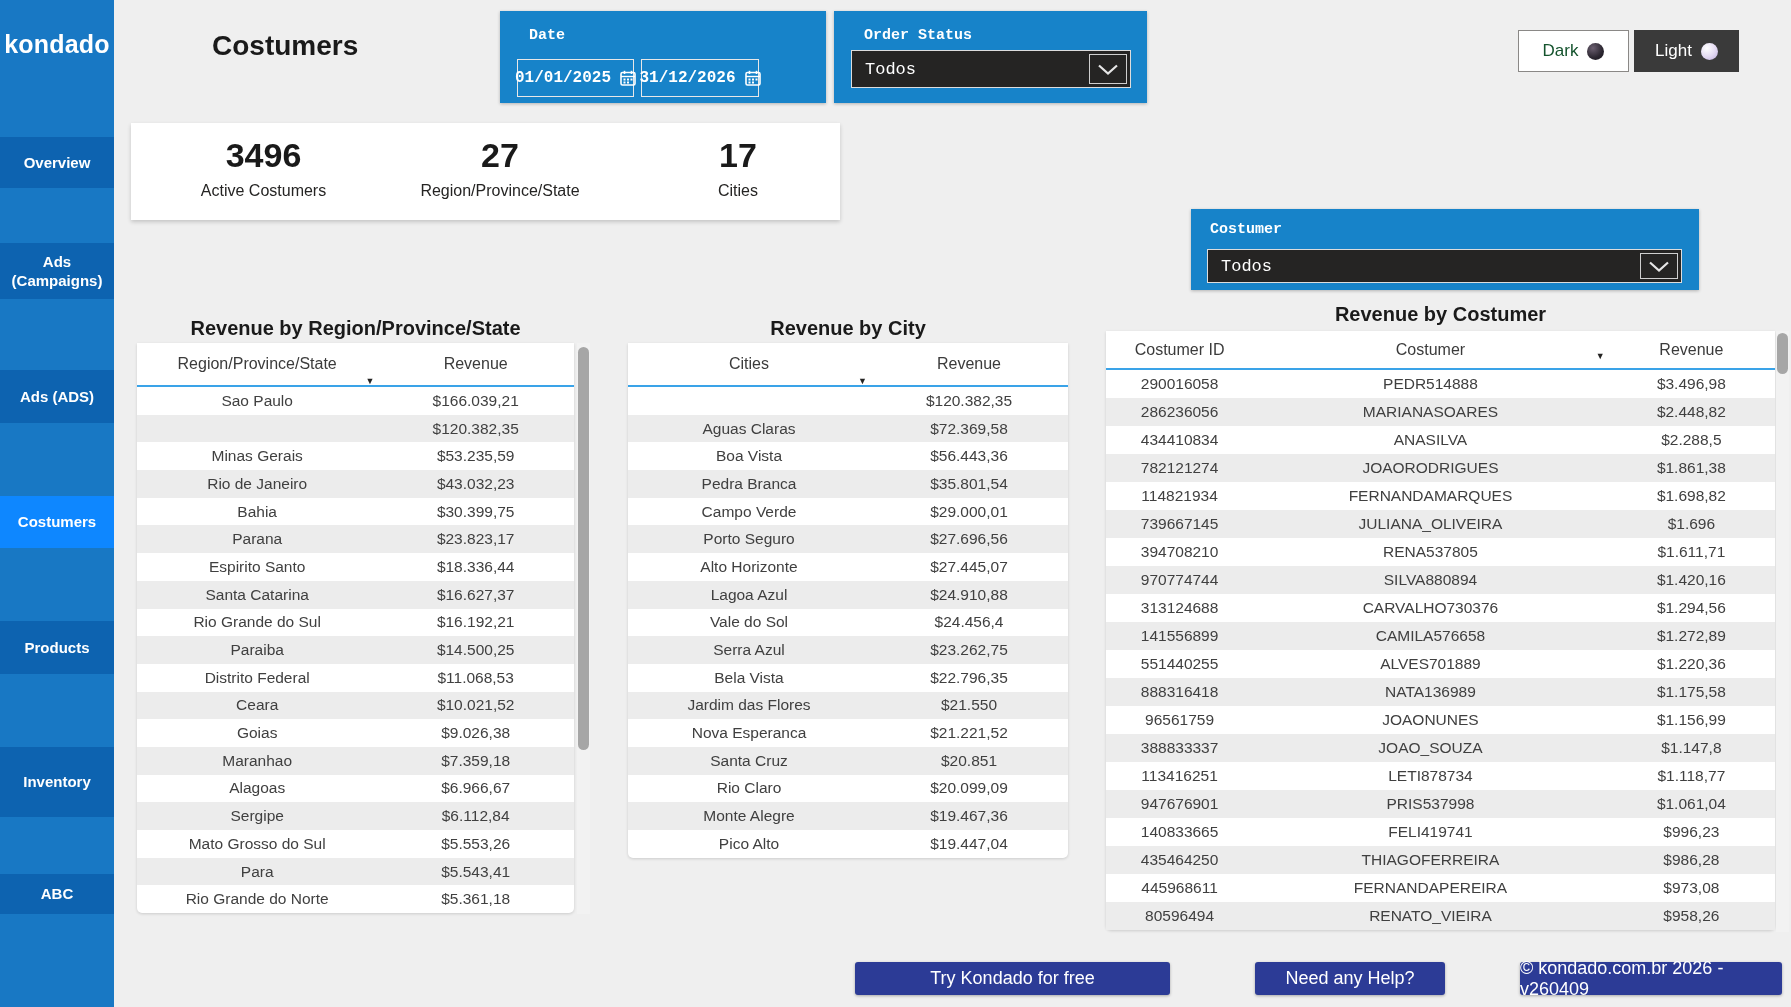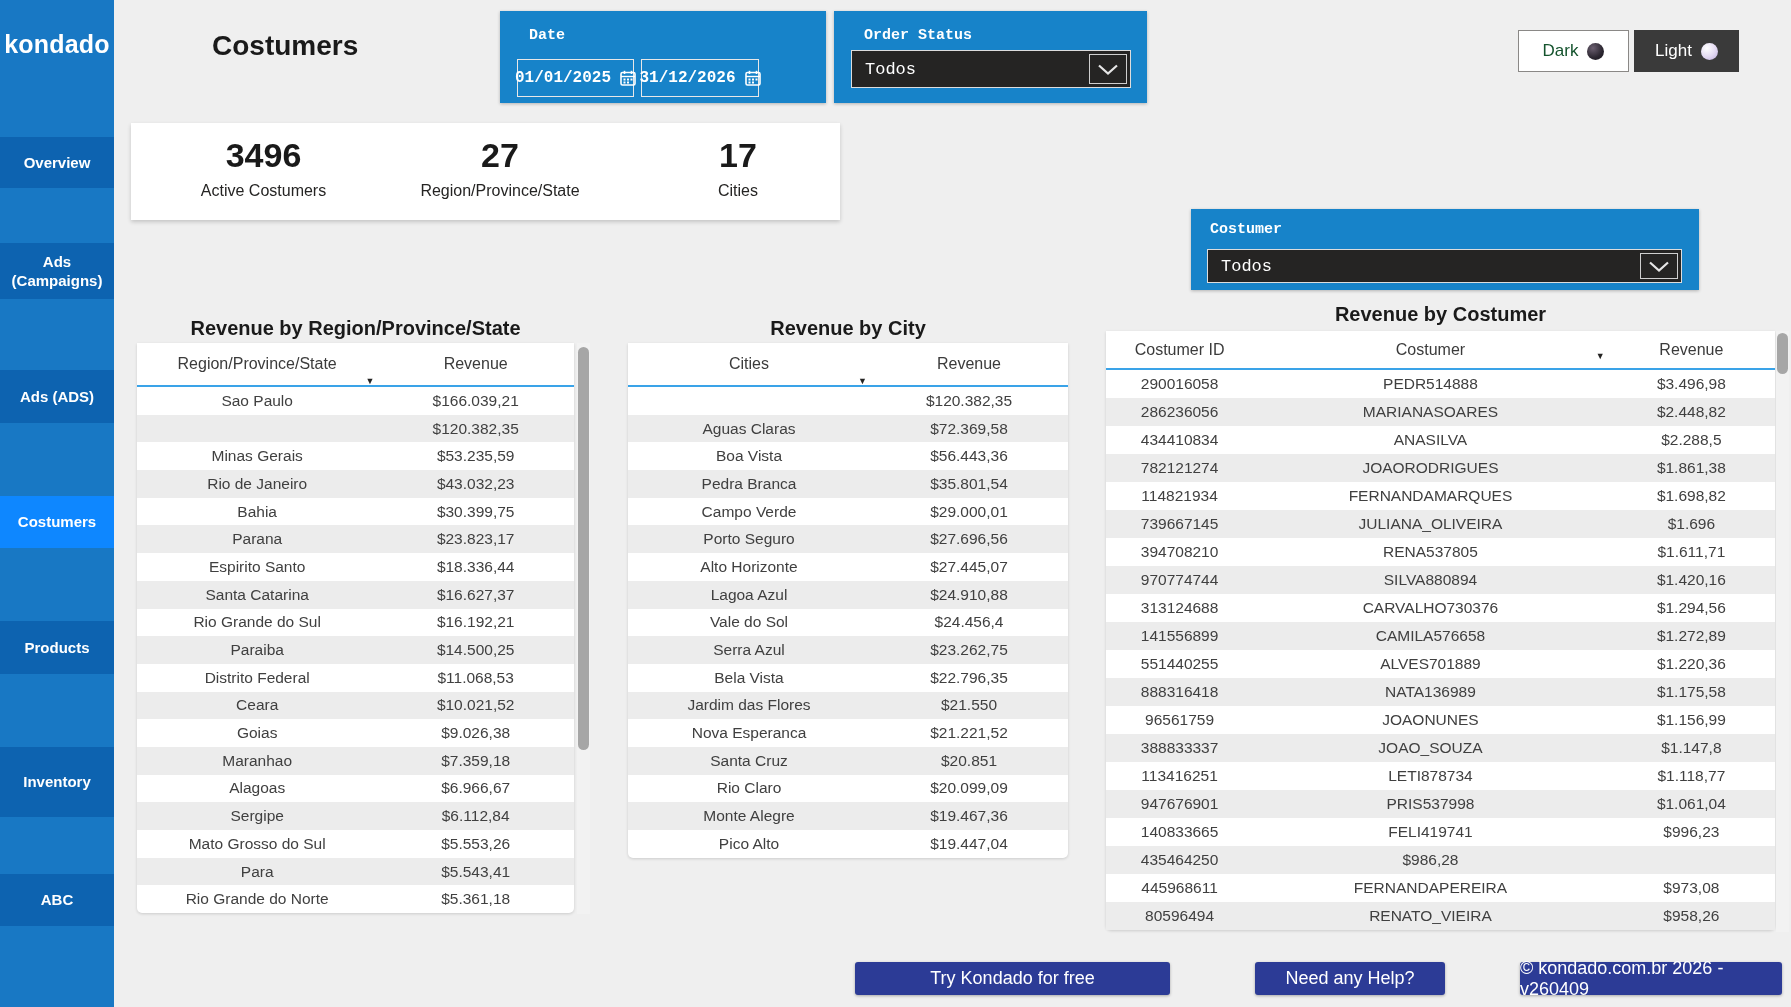--- a/index.html
+++ b/index.html
@@ -13,21 +13,21 @@
   .nav-item { position:absolute; left:0; width:114px; background:#0D63B0; color:#FFFFFF;
               font-weight:700; font-size:15px; display:flex; align-items:center; justify-content:center;
               text-align:center; line-height:1.3; cursor:pointer; padding:0 2px; }
   .nav-item.active { background:#0E87FF; }
   #nav0 { top:137px; height:51px; }
   #nav1 { top:243px; height:56px; }
   #nav2 { top:370px; height:53px; }
   #nav3 { top:496px; height:52px; }
   #nav4 { top:621px; height:53px; }
   #nav5 { top:747px; height:70px; }
-  #nav6 { top:874px; height:52px; }
+  #nav6 { top:874px; height:40px; }
 
   
   .page-title { position:absolute; left:212px; top:30px; font-size:28px; font-weight:700; color:#1A1A1A; }
 
   .filter-box { position:absolute; background:#1783C9; box-shadow:0 1px 3px rgba(0,0,0,0.25);font-family:Liberation Mono, monospace; }
   #date-box { left:500px; top:11px; width:326px; height:92px; }
   #order-box { left:834px; top:11px; width:313px; height:92px; }
   #costumer-box { left:1191px; top:209px; width:508px; height:81px; }
   .filter-label { position:absolute; color:#FFFFFF; font-weight:700; font-size:15px; }
   #date-box .filter-label { left:29px; top:16px; }
@@ -496,20 +496,21 @@
           <div class="td">PRIS537998</div>
           <div class="td">$1.061,04</div>
         </div>
         <div class="trow">
           <div class="td">140833665</div>
           <div class="td">FELI419741</div>
           <div class="td">$996,23</div>
         </div>
         <div class="trow">
           <div class="td">435464250</div>
+          <div class="td">THIAGOFERREIRA</div>
           <div class="td">$986,28</div>
         </div>
         <div class="trow">
           <div class="td">445968611</div>
           <div class="td">FERNANDAPEREIRA</div>
           <div class="td">$973,08</div>
         </div>
         <div class="trow">
           <div class="td">80596494</div>
           <div class="td">RENATO_VIEIRA</div>

